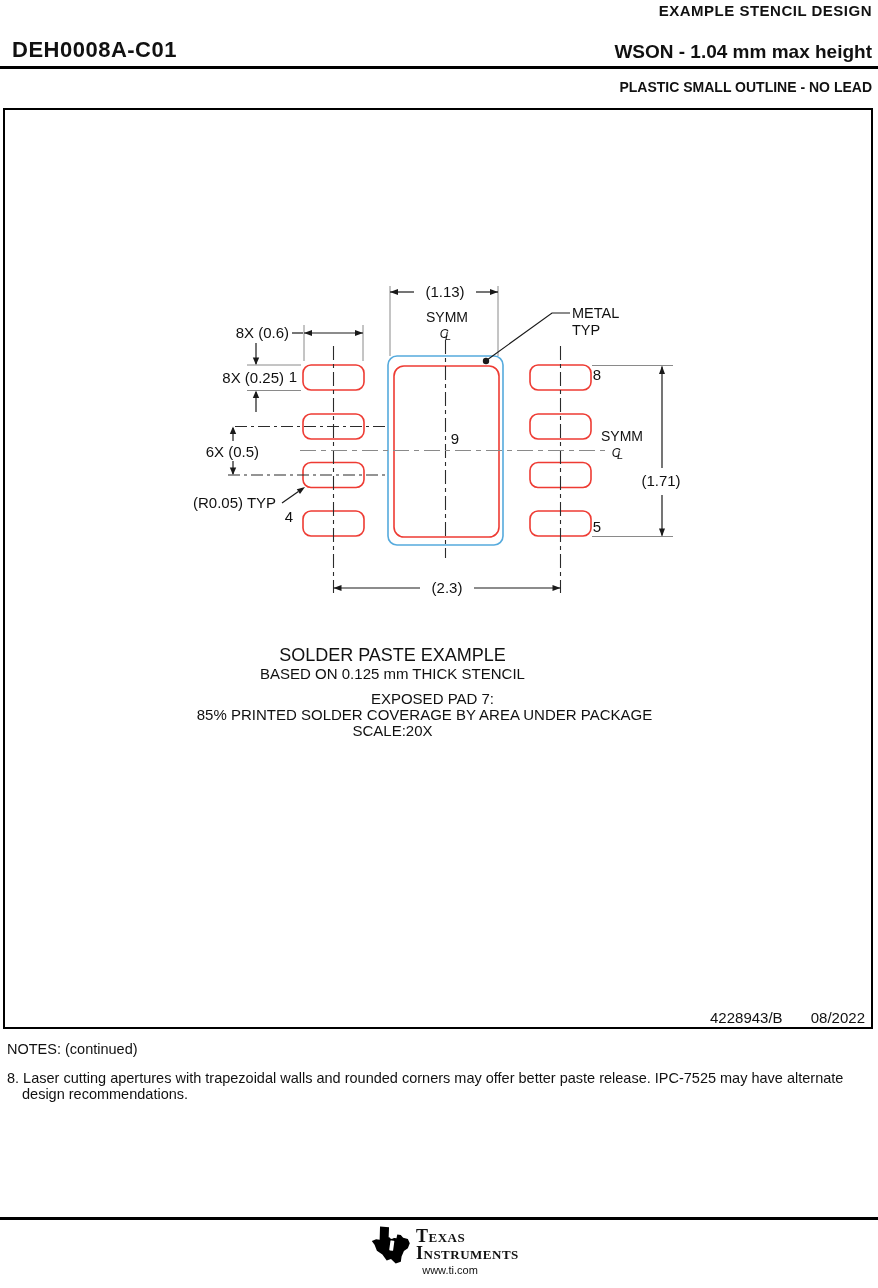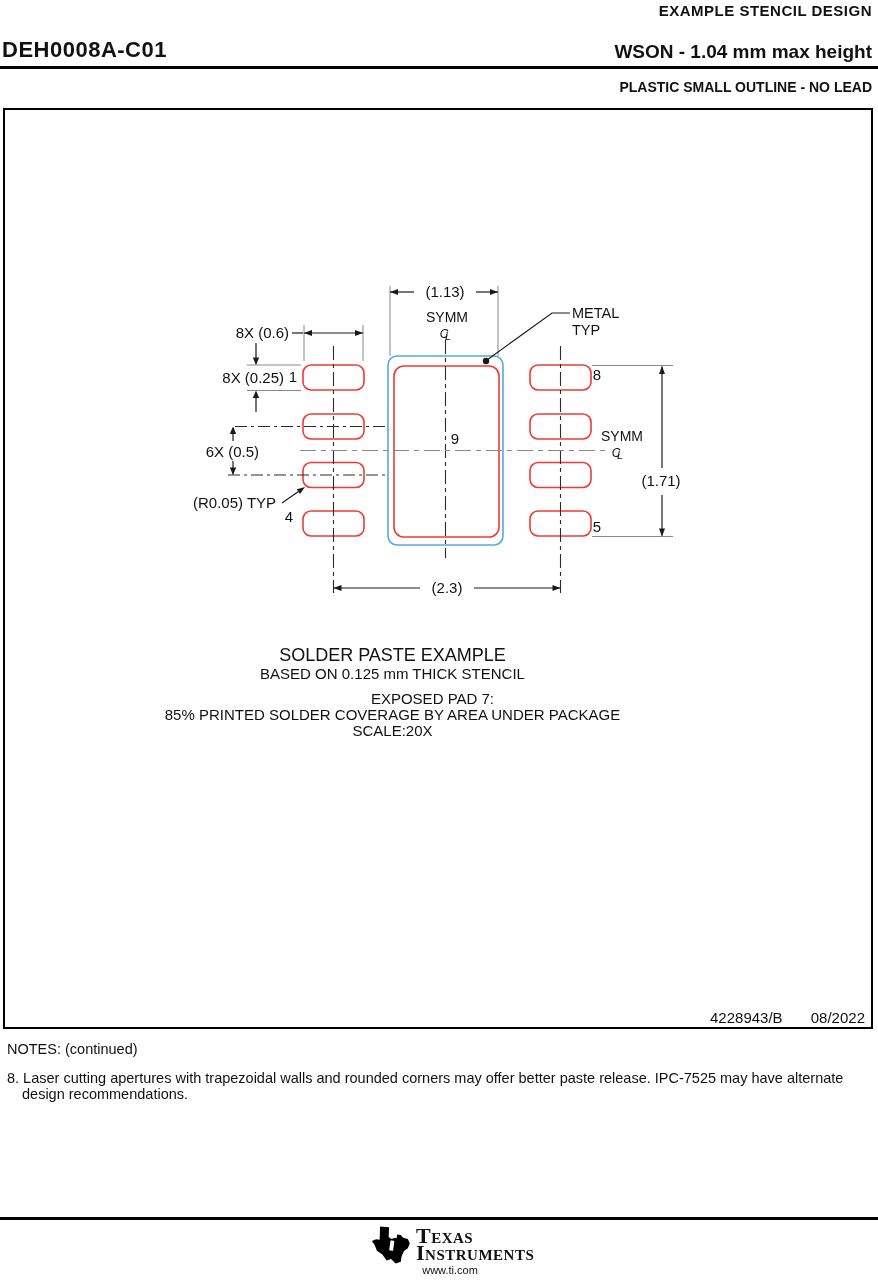--- a/index.html
+++ b/index.html
@@ -1,40 +1,40 @@
 <!DOCTYPE html>
 <html><head>
 <meta charset="utf-8">
 <style>
   html,body{margin:0;padding:0;background:#fff;}
   body{font-family:"Liberation Sans",sans-serif;color:#111;}
   #page{position:relative;width:878px;height:1288px;background:#fff;overflow:hidden;}
   .abs{position:absolute;}
   .hdr-title{top:2px;right:6px;font-size:15px;font-weight:bold;letter-spacing:0.5px;}
-  .hdr-part{top:37px;left:2px;font-size:22px;font-weight:bold;letter-spacing:0.5px;}
+  .hdr-part{top:37px;left:12px;font-size:22px;font-weight:bold;letter-spacing:0.5px;}
   .hdr-sub{top:41px;right:6px;font-size:19px;font-weight:bold;}
   .hdr-rule{top:66px;left:0;width:878px;height:3px;background:#000;}
   .hdr-pkg{top:79px;right:6px;font-size:14px;font-weight:bold;}
   .frame{top:108px;left:3px;width:866px;height:917px;border:2px solid #000;}
   .cap{left:3px;width:779px;text-align:center;}
   .cap1{top:645px;font-size:18px;}
   .cap2{top:665px;font-size:15px;}
   .cap3{top:690px;font-size:15px;padding-left:40px;}
-  .cap4{top:706px;font-size:15px;}
+  .cap4{top:706px;font-size:15px;padding-left:32px;}
   .cap5{top:722px;font-size:15px;}
   .docnum{top:1009px;right:13px;font-size:15px;}
   .docnum span{display:inline-block;}
   .docnum .date{margin-left:24px;}
   .notes-h{top:1041px;left:7px;font-size:14.5px;}
   .note-l1{top:1070px;left:7px;font-size:14.5px;white-space:nowrap;}
   .note-l2{top:1086px;left:22px;font-size:14.5px;}
   .ft-rule{top:1217px;left:0;width:878px;height:3px;background:#000;}
   .ti-icon{top:1226px;left:371px;width:40px;height:38px;}
   .ti-brand{top:1228px;left:416px;font-family:"Liberation Serif",serif;font-weight:bold;
-            font-variant:small-caps;font-size:22px;line-height:16px;letter-spacing:0.5px;}
+            font-variant:small-caps;font-size:18px;line-height:16px;letter-spacing:0.5px;}
   .ti-brand div{height:17px;}
   .ti-url{top:1264px;left:380px;width:140px;text-align:center;font-size:11px;}
   svg text{fill:#111;font-family:"Liberation Sans",sans-serif;}
 </style>
 </head>
 <body>
 
 <div id="page">
 
   <div class="abs hdr-title">EXAMPLE STENCIL DESIGN</div>

